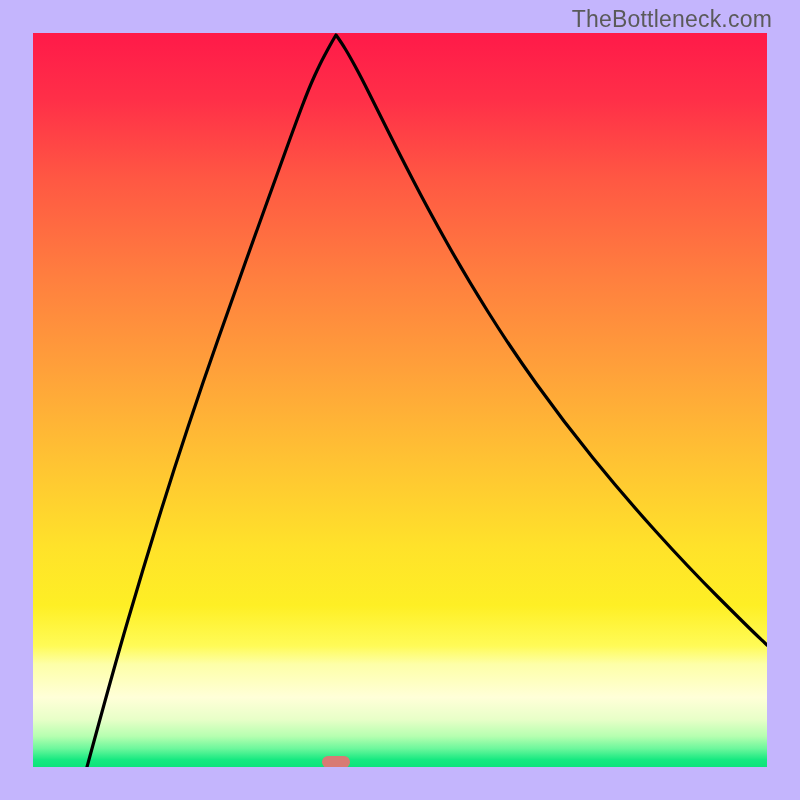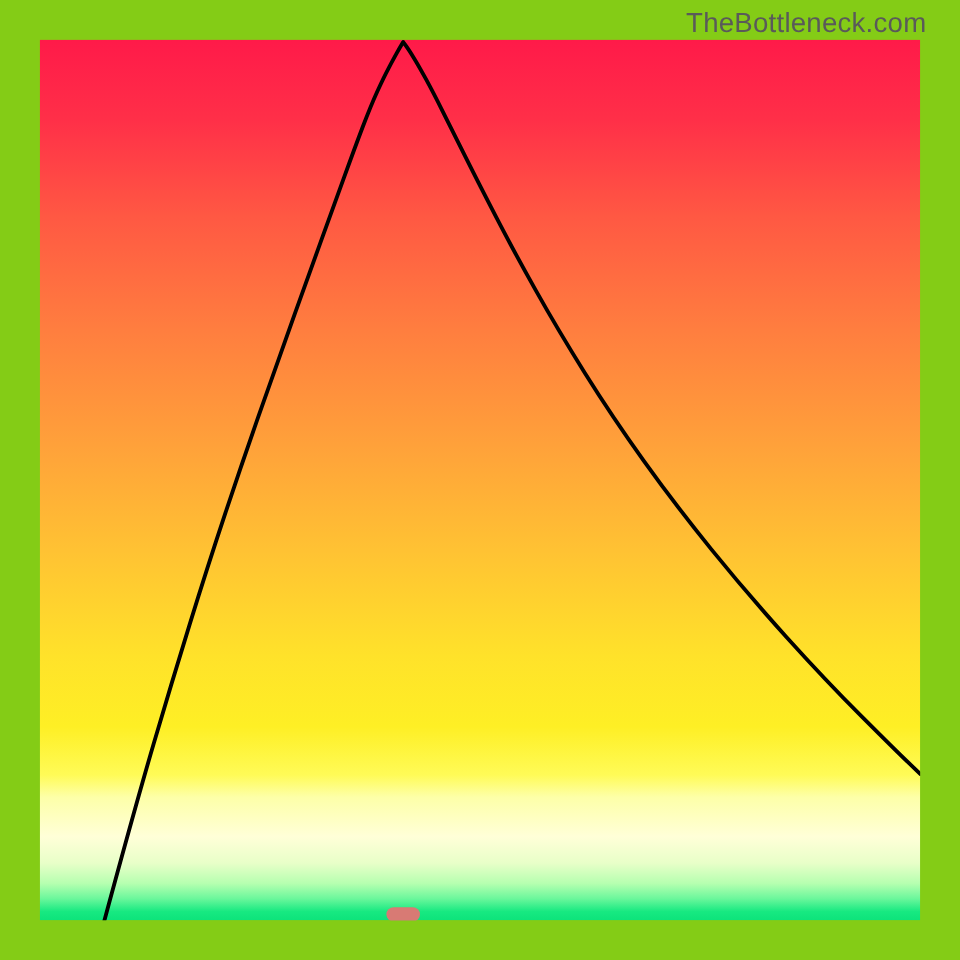--- a/index.html
+++ b/index.html
@@ -10,21 +10,21 @@
     background: #000;
     overflow: hidden;
     font-family: Arial, Helvetica, sans-serif;
   }
   .frame {
     position: absolute;
     top: 0;
     left: 0;
     width: 800px;
     height: 800px;
-    background: #84cc16;
+    background: #c4b5fd;
   }
   .plot {
     position: absolute;
     top: 33px;
     left: 33px;
     width: 734px;
     height: 734px;
     overflow: hidden;
   }
   .gradient {

